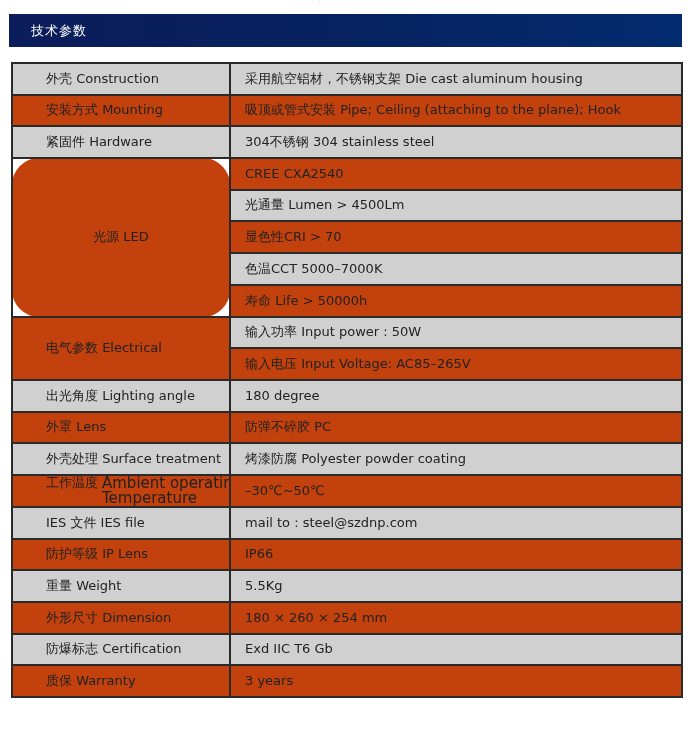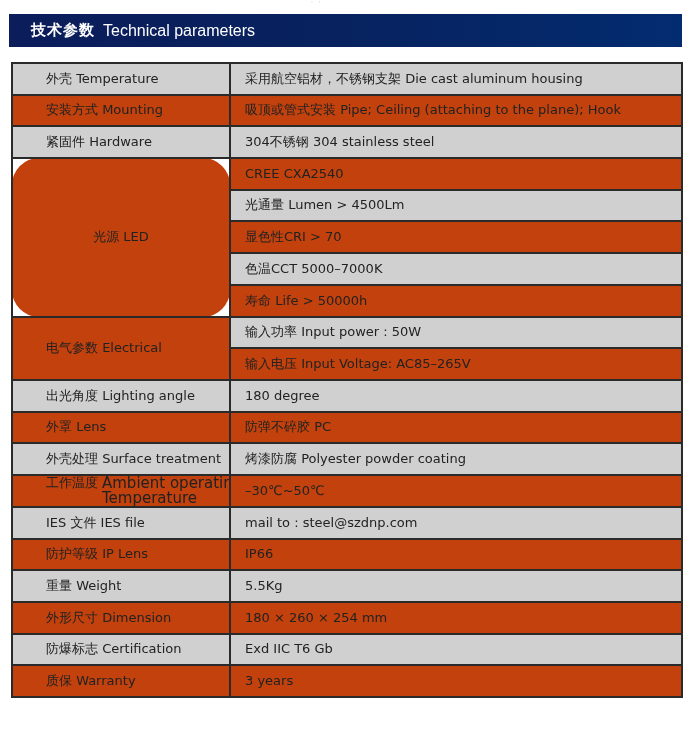--- a/index.html
+++ b/index.html
@@ -22,22 +22,22 @@
       width: 673px;
       height: 33px;
       background: linear-gradient(90deg, #0b1d5a 0%, #07225f 50%, #032c70 100%);
       display: flex;
       align-items: center;
       box-sizing: border-box;
       padding-left: 22px;
     }
     .banner .cn {
       color: #ffffff;
-      font-weight: bold;
-      font-size: 15px;
+      font-weight: normal;
+      font-size: 13px;
       letter-spacing: 1px;
       margin-right: 8px;
     }
     .banner .en {
       color: #ffffff;
       font-family: "Liberation Sans", sans-serif;
       font-size: 16px;
     }
     table.spec {
       position: absolute;
@@ -94,27 +94,26 @@
       letter-spacing: 2px;
     }
   </style>
 </head>
 <body>
 
 <div class="topmark">· ·</div>
 
 <div class="banner">
   <span class="cn">技术参数</span>
-  <span class="en">Technical parameters</span>
 </div>
 
 <table class="spec">
   <tbody>
     <tr class="gray">
-      <td class="label">外壳 Temperature</td>
+      <td class="label">外壳 Construction</td>
       <td class="value">采用航空铝材，不锈钢支架  Die cast aluminum housing</td>
     </tr>
     <tr class="white">
       <td class="label">安装方式 Mounting</td>
       <td class="value">吸顶或管式安装 Pipe; Ceiling (attaching to the plane); Hook</td>
     </tr>
     <tr class="gray">
       <td class="label">紧固件 Hardware</td>
       <td class="value">304不锈钢  304 stainless steel</td>
     </tr>

